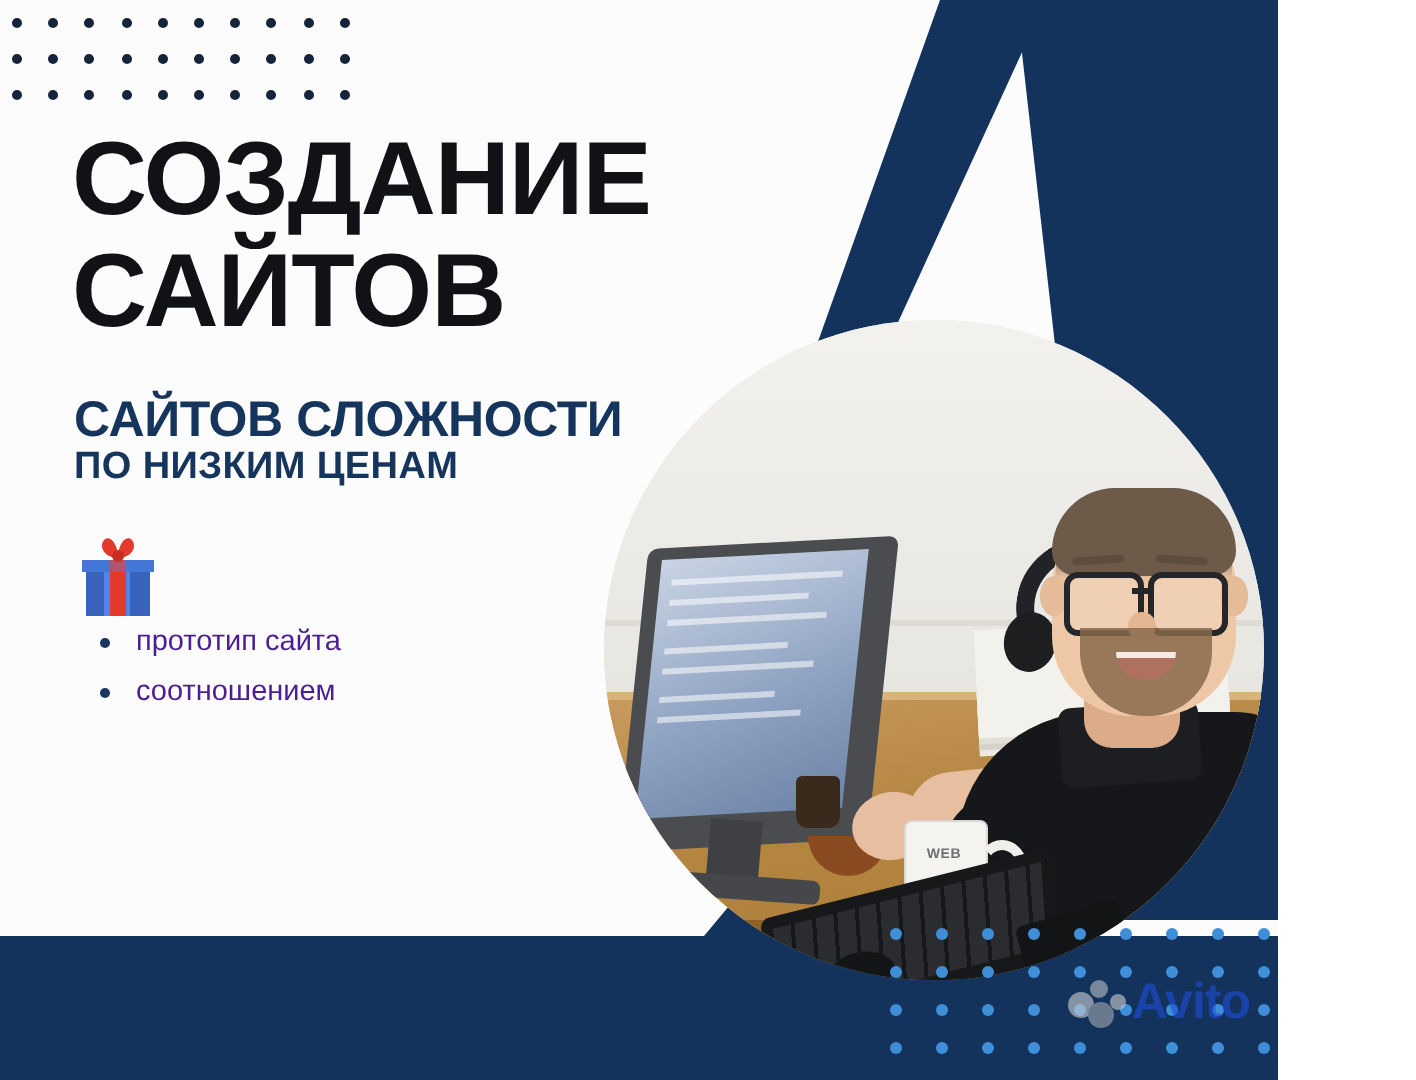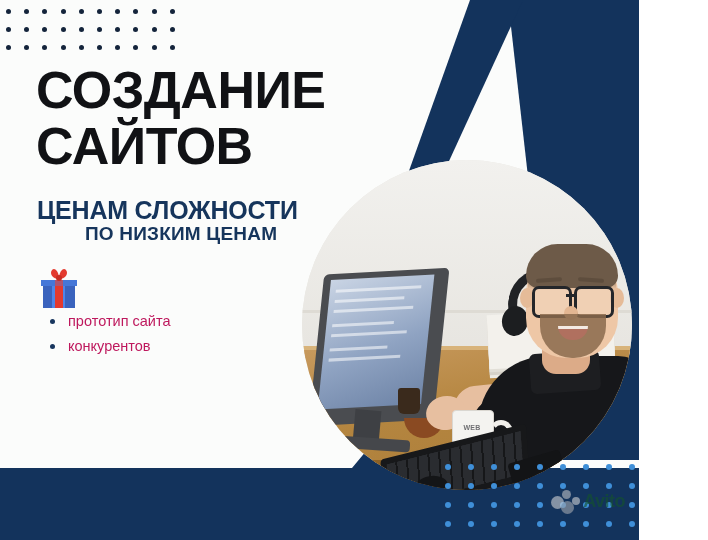--- a/index.html
+++ b/index.html
@@ -302,37 +302,36 @@
     left: 37px; top: 196px;
     font-size: 25px; font-weight: bold;
     letter-spacing: -0.2px;
     color: #16355c;
   }
   #subline2 {
     left: 37px; top: 223px;
     font-size: 19px; font-weight: bold;
     letter-spacing: .2px;
     color: #16355c;
-    margin-left: 48px;
   }
 
   #gift-wrap { left: 31px; top: 262px; width: 56px; height: 50px; }
   #free-label {
     left: 86px; top: 271px;
     font-size: 27px; font-weight: bold;
     color: #13233c;
     letter-spacing: -0.3px;
   }
 
   #benefits {
     left: 46px; top: 312px;
     width: 250px;
     margin: 0; padding: 0;
     list-style: none;
-    color: #be185d;
+    color: #4c1d95;
   }
   #benefits li {
     position: relative;
     padding-left: 22px;
     font-size: 14.5px;
     line-height: 19px;
     margin-bottom: 6px;
   }
   #benefits li::before {
     content: "";
@@ -358,21 +357,21 @@
     display: flex; align-items: center;
     opacity: .62;
   }
   #avito-mark { position: relative; width: 30px; height: 24px; margin-right: 2px; }
   #avito-mark i { position: absolute; border-radius: 50%; display: block; }
   #a1 { left: 0; top: 6px; width: 13px; height: 13px; background: #c9ccd1; }
   #a2 { left: 11px; top: 0px; width: 9px; height: 9px; background: #b7bbc2; }
   #a3 { left: 10px; top: 11px; width: 13px; height: 13px; background: #9fa4ad; }
   #a4 { left: 21px; top: 7px; width: 8px; height: 8px; background: #c9ccd1; }
   #avito-word {
-    font-size: 18px; font-weight: bold; color: #14532d;
+    font-size: 25px; font-weight: bold; color: #1d4ed8;
     letter-spacing: -0.5px; line-height: 25px;
   }
 </style>
 </head>
 <body>
 
 <div id="ad">
 
   <div id="bg-base" class="layer"></div>
 
@@ -484,41 +483,41 @@
       <div id="stamp-top" class="sc"></div>
     </div>
   </div>
   <div id="ring" style="border-color: rgb(249, 181, 20);"></div>
 
   <div id="headline" class="layer">
     <div>СОЗДАНИЕ</div>
     <div>САЙТОВ</div>
   </div>
 
-  <div id="subline1" class="layer">ЦЕНАМ СЛОЖНОСТИ</div>
+  <div id="subline1" class="layer">САЙТОВ СЛОЖНОСТИ</div>
   <div id="subline2" class="layer">ПО НИЗКИМ ЦЕНАМ</div>
 
   <div id="gift-wrap" class="layer">
     <svg viewBox="0 0 56 50" width="56" height="50">
       <path d="M10 18 h36 v6 h-36 z" fill="#3f6fd0"></path>
       <path d="M12 24 h32 v22 h-32 z" fill="#4f86e8"></path>
       <path d="M12 24 h9 v22 h-9 z" fill="#3a63bd"></path>
       <path d="M34 24 h10 v22 h-10 z" fill="#3a63bd"></path>
       <rect x="24" y="18" width="8" height="28" fill="#e33a2e"></rect>
       <rect x="10" y="18" width="36" height="6" fill="#4f86e8" opacity=".35"></rect>
       <path d="M28 17 C22 17 18 12 21 8 C24 5 28 10 28 17 Z" fill="#e33a2e"></path>
       <path d="M28 17 C34 17 38 12 35 8 C32 5 28 10 28 17 Z" fill="#e33a2e"></path>
       <circle cx="28" cy="16" r="3" fill="#c72d23"></circle>
     </svg>
   </div>
 
 
   <ul id="benefits" class="layer">
     <li>прототип сайта</li>
-    <li>конкурентов</li>
+    <li>соотношением</li>
   </ul>
 
   <div id="bottom-text" class="layer">
   </div>
 
   <div id="dot-grid-bottom" class="layer">
     <div class="dot-row-b">
       <i class="dot-b"></i>
         <i class="dot-b"></i>
         <i class="dot-b"></i>

